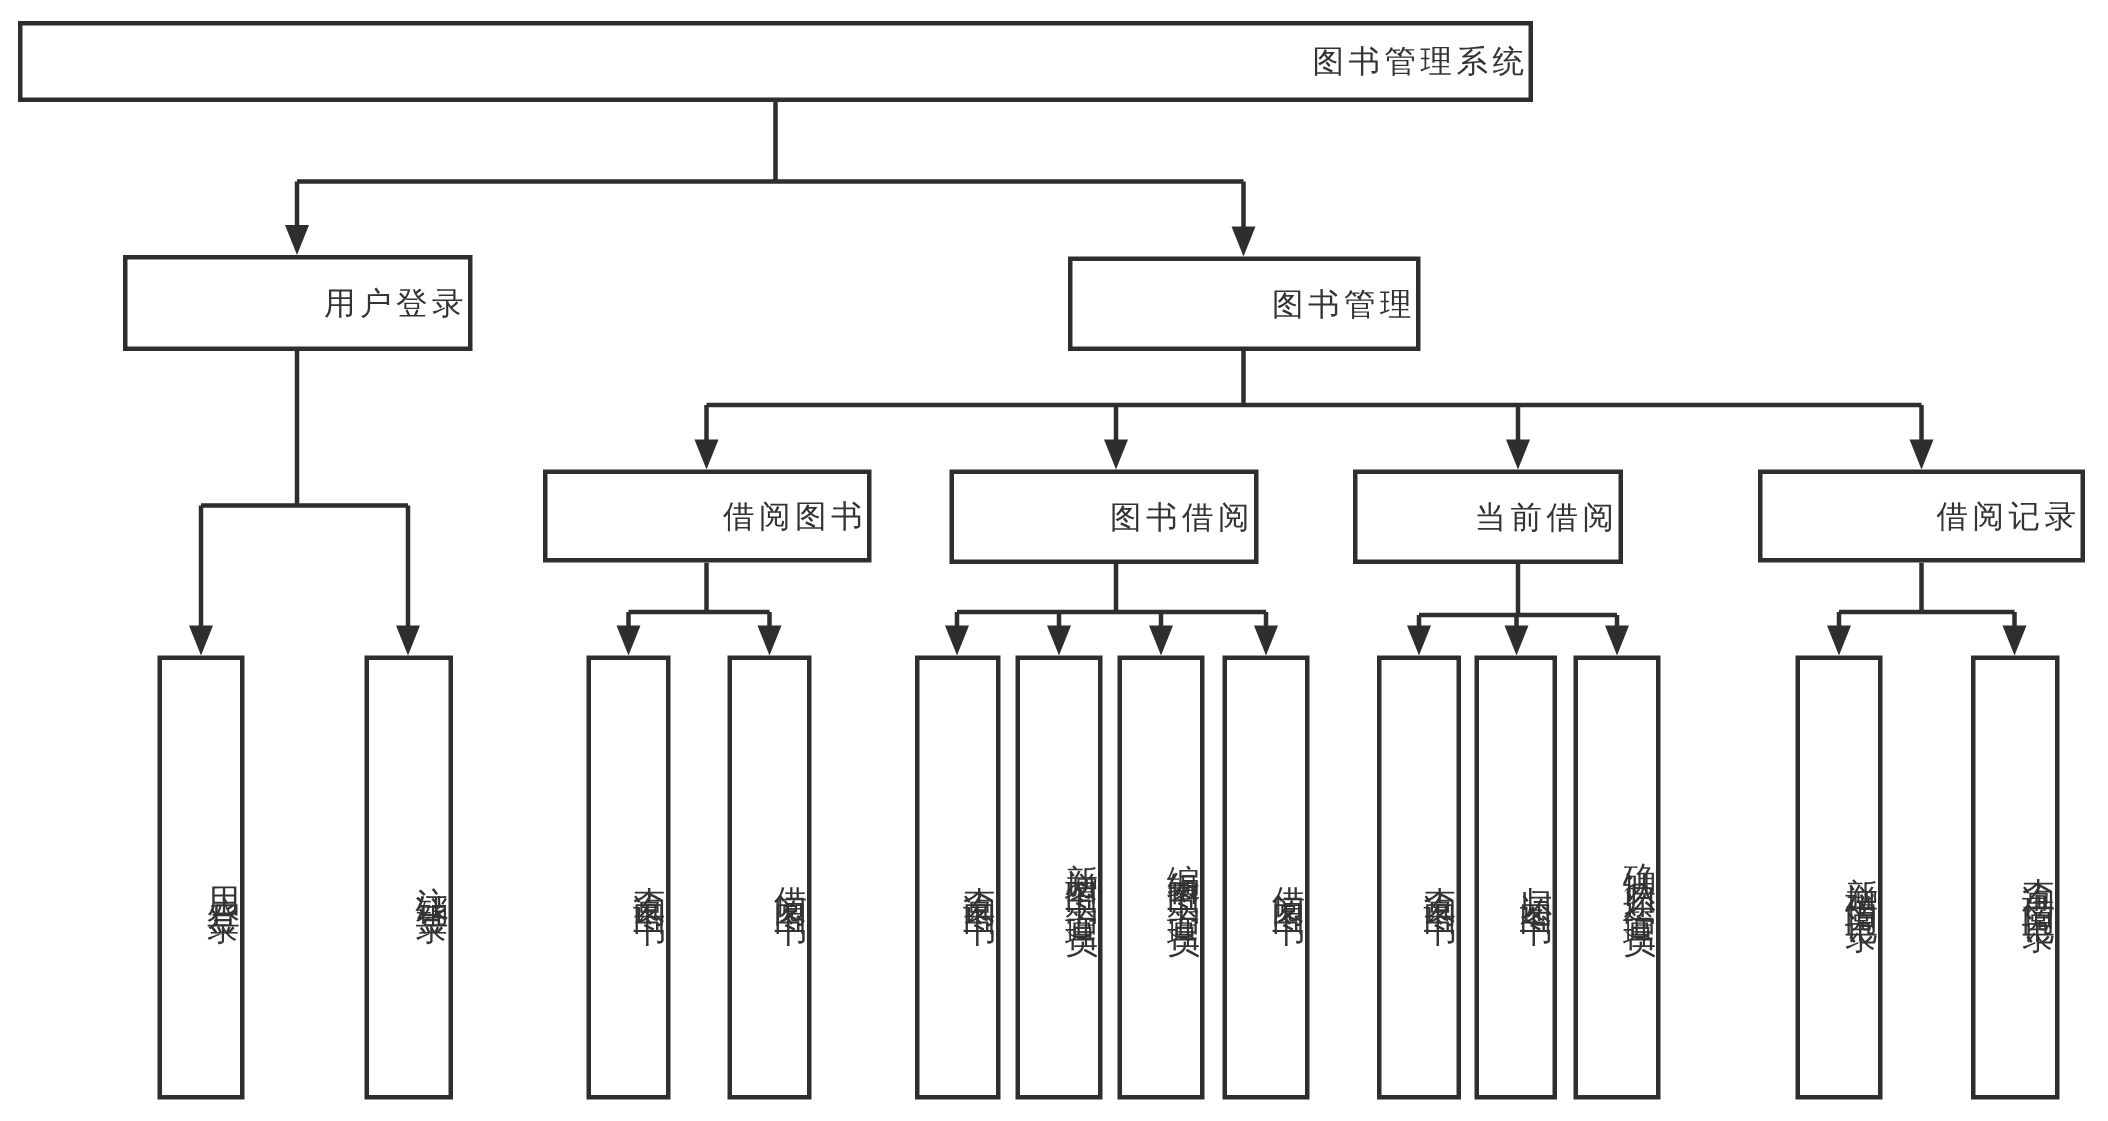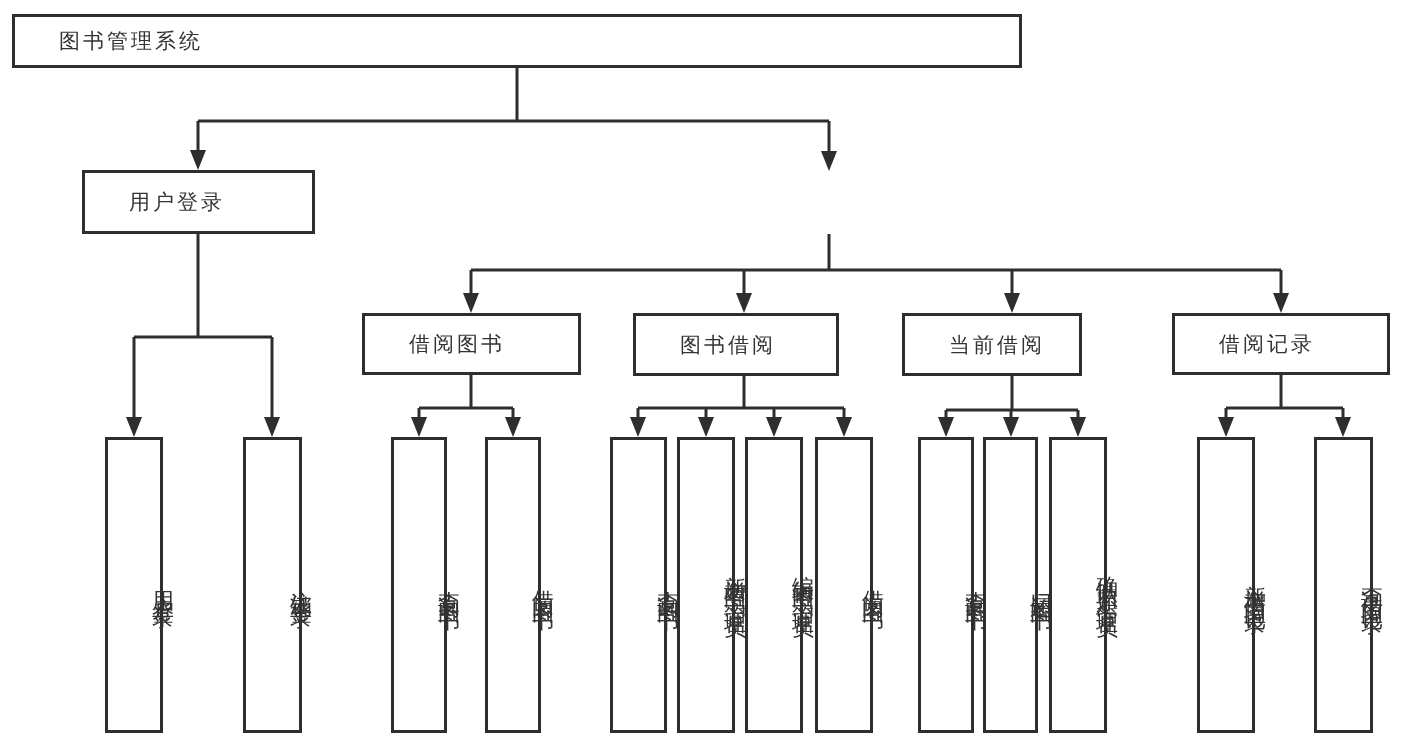--- a/index.html
+++ b/index.html
@@ -36,21 +36,21 @@
     fill:var(--line);
     stroke:none;
   }
   .box{
     position:absolute;
     box-sizing:border-box;
     border:3px solid var(--line);
     background:var(--box-bg);
     display:flex;
     align-items:center;
-    justify-content:flex-start;
+    justify-content:flex-end;
     color:var(--text);
     padding-left:44px;
   }
   .hbox{
     font-size:21px;
     letter-spacing:3px;
   }
   .root-box{
     font-size:21px;
     letter-spacing:3px;
@@ -114,20 +114,23 @@
     <polygon points="1335,417 1351,417 1343,437"></polygon>
   </svg>
 
   <div class="box root-box" style="left:12px;top:14px;width:1010px;height:54px;">
     <span>图书管理系统</span>
   </div>
 
   <div class="box hbox" style="left:82px;top:170px;width:233px;height:64px;">
     <span>用户登录</span>
   </div>
+  <div class="box hbox" style="left:712px;top:171px;width:235px;height:63px;">
+    <span>图书管理</span>
+  </div>
 
   <div class="box hbox" style="left:362px;top:313px;width:219px;height:62px;">
     <span>借阅图书</span>
   </div>
   <div class="box hbox" style="left:633px;top:313px;width:206px;height:63px;">
     <span>图书借阅</span>
   </div>
   <div class="box hbox" style="left:902px;top:313px;width:180px;height:63px;">
     <span>当前借阅</span>
   </div>

